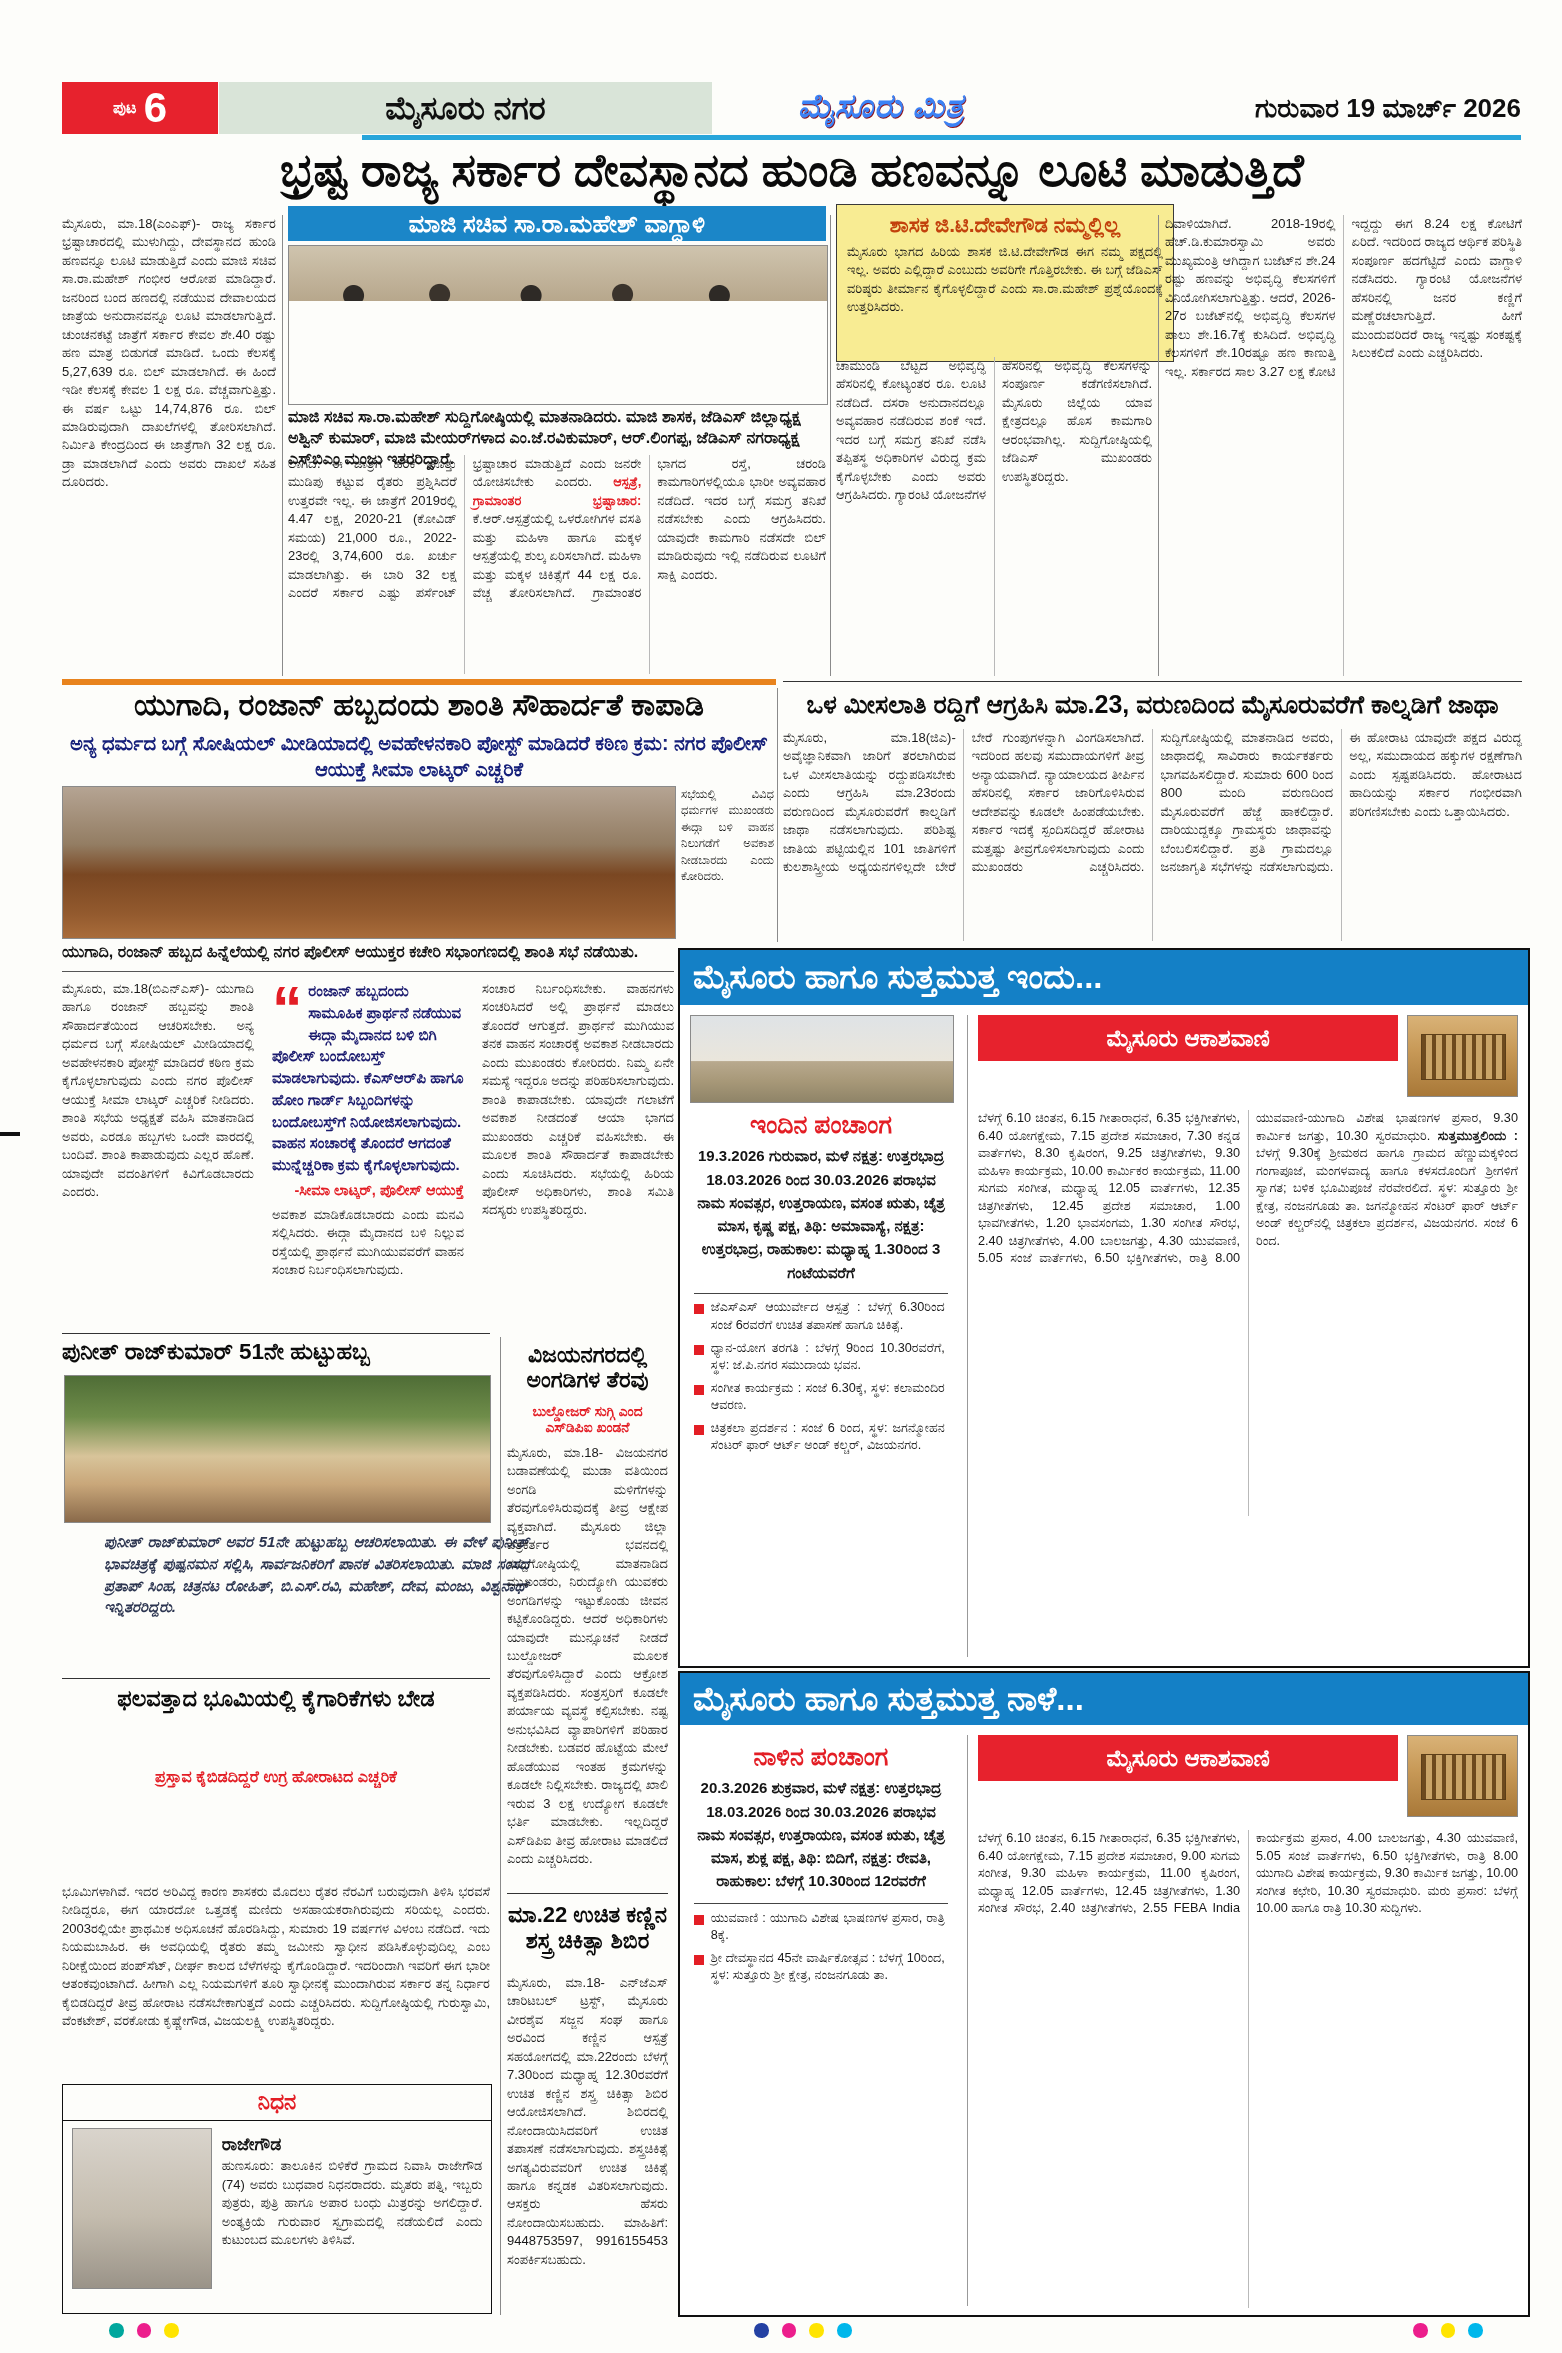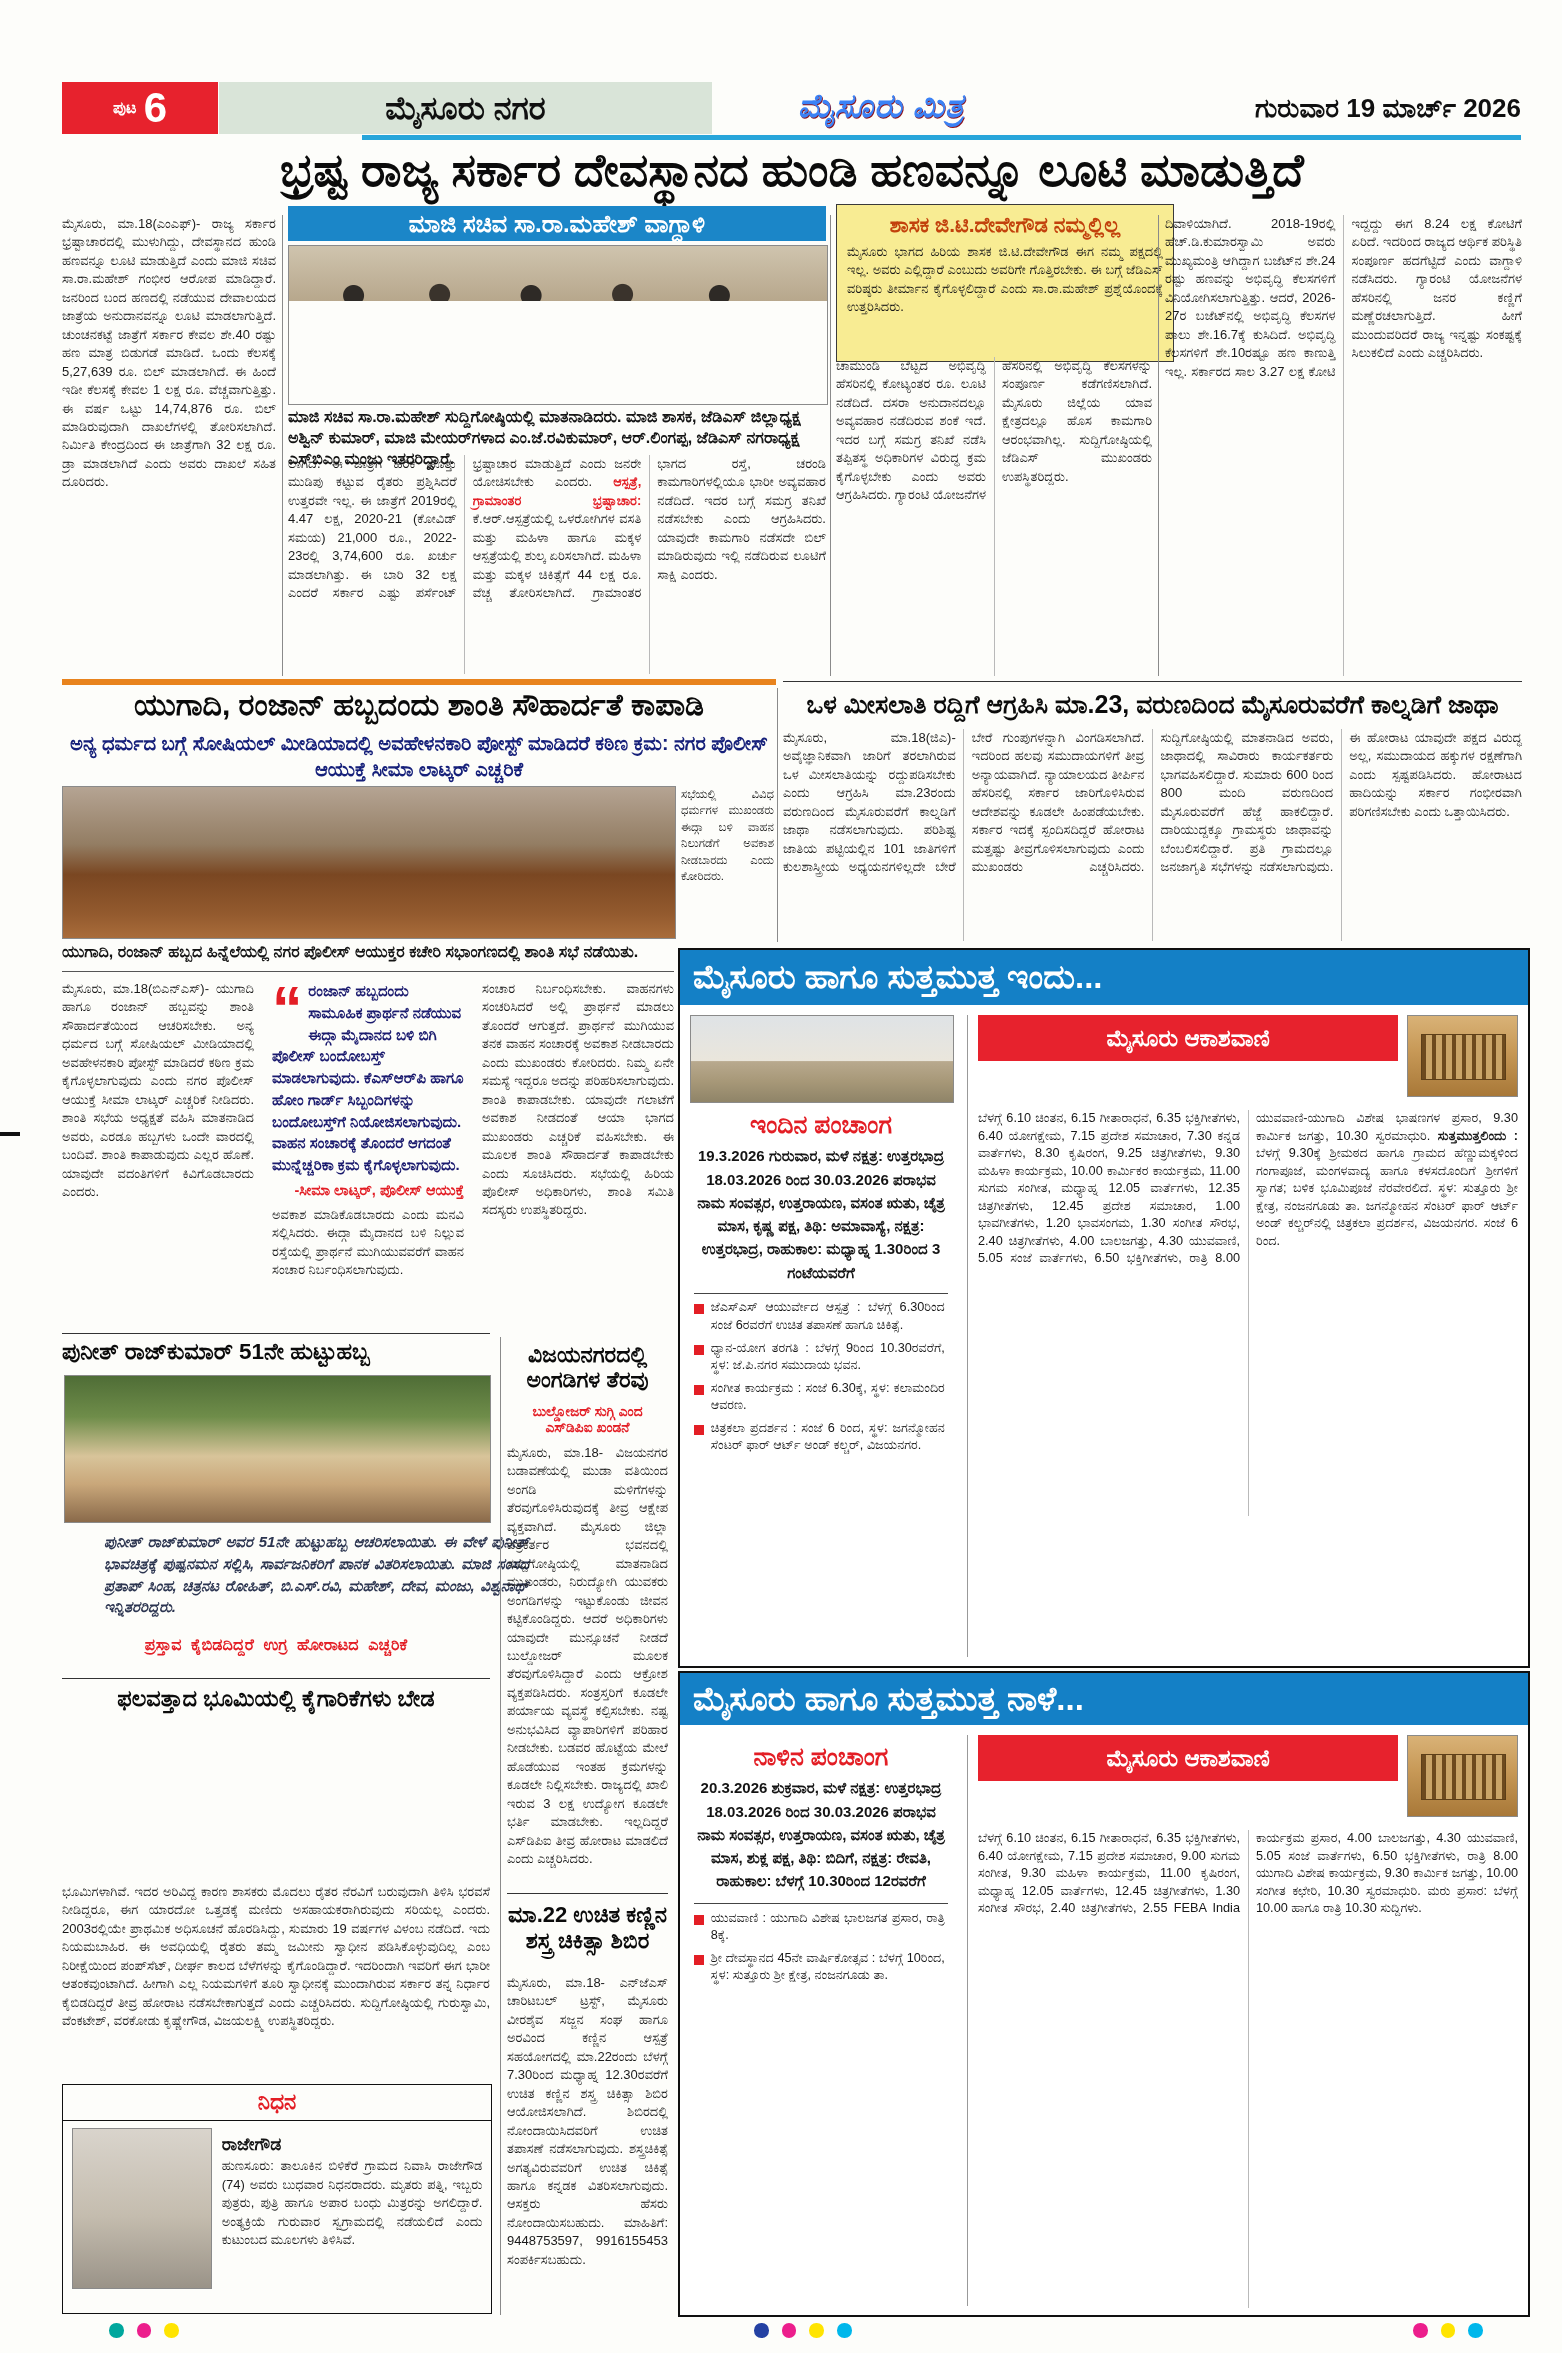--- a/index.html
+++ b/index.html
@@ -190,21 +190,21 @@
 
   <div class="abs h-sec" style="left:507px;top:1342px;width:161px;font-size:22px;line-height:1.15;">ವಿಜಯನಗರದಲ್ಲಿ ಅಂಗಡಿಗಳ ತೆರವು</div>
   <div class="abs redlead" style="left:507px;top:1404px;width:161px;font-size:13.8px;">ಬುಲ್ಡೋಜರ್ ಸುಗ್ಗಿ ಎಂದ ಎಸ್‌ಡಿಪಿಐ ಖಂಡನೆ</div>
   <div class="abs col" style="left:507px;top:1444px;width:161px;height:441px;">ಮೈಸೂರು, ಮಾ.18- ವಿಜಯನಗರ ಬಡಾವಣೆಯಲ್ಲಿ ಮುಡಾ ವತಿಯಿಂದ ಅಂಗಡಿ ಮಳಿಗೆಗಳನ್ನು ತೆರವುಗೊಳಿಸಿರುವುದಕ್ಕೆ ತೀವ್ರ ಆಕ್ಷೇಪ ವ್ಯಕ್ತವಾಗಿದೆ. ಮೈಸೂರು ಜಿಲ್ಲಾ ಪತ್ರಕರ್ತರ ಭವನದಲ್ಲಿ ಸುದ್ದಿಗೋಷ್ಠಿಯಲ್ಲಿ ಮಾತನಾಡಿದ ಮುಖಂಡರು, ನಿರುದ್ಯೋಗಿ ಯುವಕರು ಅಂಗಡಿಗಳನ್ನು ಇಟ್ಟುಕೊಂಡು ಜೀವನ ಕಟ್ಟಿಕೊಂಡಿದ್ದರು. ಆದರೆ ಅಧಿಕಾರಿಗಳು ಯಾವುದೇ ಮುನ್ಸೂಚನೆ ನೀಡದೆ ಬುಲ್ಡೋಜರ್ ಮೂಲಕ ತೆರವುಗೊಳಿಸಿದ್ದಾರೆ ಎಂದು ಆಕ್ರೋಶ ವ್ಯಕ್ತಪಡಿಸಿದರು. ಸಂತ್ರಸ್ತರಿಗೆ ಕೂಡಲೇ ಪರ್ಯಾಯ ವ್ಯವಸ್ಥೆ ಕಲ್ಪಿಸಬೇಕು. ನಷ್ಟ ಅನುಭವಿಸಿದ ವ್ಯಾಪಾರಿಗಳಿಗೆ ಪರಿಹಾರ ನೀಡಬೇಕು. ಬಡವರ ಹೊಟ್ಟೆಯ ಮೇಲೆ ಹೊಡೆಯುವ ಇಂತಹ ಕ್ರಮಗಳನ್ನು ಕೂಡಲೇ ನಿಲ್ಲಿಸಬೇಕು. ರಾಜ್ಯದಲ್ಲಿ ಖಾಲಿ ಇರುವ 3 ಲಕ್ಷ ಉದ್ಯೋಗ ಕೂಡಲೇ ಭರ್ತಿ ಮಾಡಬೇಕು. ಇಲ್ಲದಿದ್ದರೆ ಎಸ್‌ಡಿಪಿಐ ತೀವ್ರ ಹೋರಾಟ ಮಾಡಲಿದೆ ಎಂದು ಎಚ್ಚರಿಸಿದರು.</div>
   <div class="abs hline" style="left:507px;top:1893px;width:161px;"></div>
   <div class="abs h-sec" style="left:507px;top:1902px;width:161px;font-size:22px;line-height:1.2;">ಮಾ.22 ಉಚಿತ ಕಣ್ಣಿನ ಶಸ್ತ್ರ ಚಿಕಿತ್ಸಾ ಶಿಬಿರ</div>
   <div class="abs col" style="left:507px;top:1974px;width:161px;height:338px;">ಮೈಸೂರು, ಮಾ.18- ಎನ್‌ಜೆಎಸ್ ಚಾರಿಟಬಲ್ ಟ್ರಸ್ಟ್, ಮೈಸೂರು ವೀರಶೈವ ಸಜ್ಜನ ಸಂಘ ಹಾಗೂ ಅರವಿಂದ ಕಣ್ಣಿನ ಆಸ್ಪತ್ರೆ ಸಹಯೋಗದಲ್ಲಿ ಮಾ.22ರಂದು ಬೆಳಗ್ಗೆ 7.30ರಿಂದ ಮಧ್ಯಾಹ್ನ 12.30ರವರೆಗೆ ಉಚಿತ ಕಣ್ಣಿನ ಶಸ್ತ್ರ ಚಿಕಿತ್ಸಾ ಶಿಬಿರ ಆಯೋಜಿಸಲಾಗಿದೆ. ಶಿಬಿರದಲ್ಲಿ ನೋಂದಾಯಿಸಿದವರಿಗೆ ಉಚಿತ ತಪಾಸಣೆ ನಡೆಸಲಾಗುವುದು. ಶಸ್ತ್ರಚಿಕಿತ್ಸೆ ಅಗತ್ಯವಿರುವವರಿಗೆ ಉಚಿತ ಚಿಕಿತ್ಸೆ ಹಾಗೂ ಕನ್ನಡಕ ವಿತರಿಸಲಾಗುವುದು. ಆಸಕ್ತರು ಹೆಸರು ನೋಂದಾಯಿಸಬಹುದು. ಮಾಹಿತಿಗೆ: 9448753597, 9916155453 ಸಂಪರ್ಕಿಸಬಹುದು.</div>
 
   <div class="abs hline" style="left:62px;top:1678px;width:428px;"></div>
   <div class="abs h-sec" style="left:62px;top:1686px;width:428px;font-size:22.5px;">ಫಲವತ್ತಾದ ಭೂಮಿಯಲ್ಲಿ ಕೈಗಾರಿಕೆಗಳು ಬೇಡ</div>
-  <div class="abs redlead" style="left:62px;top:1636px;width:428px;font-size:16px;font-family:Liberation Mono, monospace;">ಪ್ರಸ್ತಾವ ಕೈಬಿಡದಿದ್ದರೆ ಉಗ್ರ ಹೋರಾಟದ ಎಚ್ಚರಿಕೆ</div>
+  <div class="abs redlead" style="left:62px;top:1768px;width:428px;font-size:16px;">ಪ್ರಸ್ತಾವ ಕೈಬಿಡದಿದ್ದರೆ ಉಗ್ರ ಹೋರಾಟದ ಎಚ್ಚರಿಕೆ</div>
   <div class="abs col" style="left:62px;top:1883px;width:428px;height:194px;">ಭೂಮಿಗಳಾಗಿವೆ. ಇದರ ಅರಿವಿದ್ದ ಕಾರಣ ಶಾಸಕರು ಮೊದಲು ರೈತರ ನೆರವಿಗೆ ಬರುವುದಾಗಿ ತಿಳಿಸಿ ಭರವಸೆ ನೀಡಿದ್ದರೂ, ಈಗ ಯಾರದೋ ಒತ್ತಡಕ್ಕೆ ಮಣಿದು ಅಸಹಾಯಕರಾಗಿರುವುದು ಸರಿಯಲ್ಲ ಎಂದರು. 2003ರಲ್ಲಿಯೇ ಪ್ರಾಥಮಿಕ ಅಧಿಸೂಚನೆ ಹೊರಡಿಸಿದ್ದು, ಸುಮಾರು 19 ವರ್ಷಗಳ ವಿಳಂಬ ನಡೆದಿದೆ. ಇದು ನಿಯಮಬಾಹಿರ. ಈ ಅವಧಿಯಲ್ಲಿ ರೈತರು ತಮ್ಮ ಜಮೀನು ಸ್ವಾಧೀನ ಪಡಿಸಿಕೊಳ್ಳುವುದಿಲ್ಲ ಎಂಬ ನಿರೀಕ್ಷೆಯಿಂದ ಪಂಪ್‌ಸೆಟ್, ದೀರ್ಘ ಕಾಲದ ಬೆಳೆಗಳನ್ನು ಕೈಗೊಂಡಿದ್ದಾರೆ. ಇದರಿಂದಾಗಿ ಇವರಿಗೆ ಈಗ ಭಾರೀ ಆತಂಕವುಂಟಾಗಿದೆ. ಹೀಗಾಗಿ ಎಲ್ಲ ನಿಯಮಗಳಿಗೆ ತೂರಿ ಸ್ವಾಧೀನಕ್ಕೆ ಮುಂದಾಗಿರುವ ಸರ್ಕಾರ ತನ್ನ ನಿರ್ಧಾರ ಕೈಬಿಡದಿದ್ದರೆ ತೀವ್ರ ಹೋರಾಟ ನಡೆಸಬೇಕಾಗುತ್ತದೆ ಎಂದು ಎಚ್ಚರಿಸಿದರು. ಸುದ್ದಿಗೋಷ್ಠಿಯಲ್ಲಿ ಗುರುಸ್ವಾಮಿ, ವೆಂಕಟೇಶ್, ವರಕೋಡು ಕೃಷ್ಣೇಗೌಡ, ವಿಜಯಲಕ್ಷ್ಮಿ ಉಪಸ್ಥಿತರಿದ್ದರು.</div>
 
   <div class="abs nidhanabox" style="left:62px;top:2084px;width:428px;height:228px;">
     <div class="nid-title">ನಿಧನ</div>
     <div style="display:flex;padding:7.2px 8.7px;gap:10px;">
       <div class="photo ph-obit" style="width:138px;height:159px;flex:none;"></div>
       <div>
         <div class="nid-name">ರಾಜೇಗೌಡ</div>
         <div class="col" style="height:145px;">ಹುಣಸೂರು: ತಾಲೂಕಿನ ಬಿಳಿಕೆರೆ ಗ್ರಾಮದ ನಿವಾಸಿ ರಾಜೇಗೌಡ (74) ಅವರು ಬುಧವಾರ ನಿಧನರಾದರು. ಮೃತರು ಪತ್ನಿ, ಇಬ್ಬರು ಪುತ್ರರು, ಪುತ್ರಿ ಹಾಗೂ ಅಪಾರ ಬಂಧು ಮಿತ್ರರನ್ನು ಅಗಲಿದ್ದಾರೆ. ಅಂತ್ಯಕ್ರಿಯೆ ಗುರುವಾರ ಸ್ವಗ್ರಾಮದಲ್ಲಿ ನಡೆಯಲಿದೆ ಎಂದು ಕುಟುಂಬದ ಮೂಲಗಳು ತಿಳಿಸಿವೆ.</div>
       </div>
@@ -212,21 +212,21 @@
   </div>
 
   <div class="abs panel" style="left:678px;top:1671px;width:848px;height:642px;">
     <div class="panel-h" style="height:52px;">ಮೈಸೂರು ಹಾಗೂ ಸುತ್ತಮುತ್ತ ನಾಳೆ...</div>
     <div style="position:absolute;left:10px;top:62px;width:262px;bottom:8.7px;">
       <div class="pan-title">ನಾಳಿನ ಪಂಚಾಂಗ</div>
       <div class="pan-text">20.3.2026 ಶುಕ್ರವಾರ, ಮಳೆ ನಕ್ಷತ್ರ: ಉತ್ತರಭಾದ್ರ 18.03.2026 ರಿಂದ 30.03.2026 ಪರಾಭವ ನಾಮ ಸಂವತ್ಸರ, ಉತ್ತರಾಯಣ, ವಸಂತ ಋತು, ಚೈತ್ರ ಮಾಸ, ಶುಕ್ಲ ಪಕ್ಷ, ತಿಥಿ: ಬಿದಿಗೆ, ನಕ್ಷತ್ರ: ರೇವತಿ, ರಾಹುಕಾಲ: ಬೆಳಗ್ಗೆ 10.30ರಿಂದ 12ರವರೆಗೆ</div>
       <div style="border-top:1.4px solid #444;margin:10px 4.3px 1.4px;"></div>
       <div class="itemrow">
           <span class="sq"></span>
-          <span class="itemtxt">ಯುವವಾಣಿ : ಯುಗಾದಿ ವಿಶೇಷ ಭಾಲಜಗತ ಪ್ರಸಾರ, ರಾತ್ರಿ 8ಕ್ಕೆ.</span>
+          <span class="itemtxt">ಯುವವಾಣಿ : ಯುಗಾದಿ ವಿಶೇಷ ಭಾಷಣಗಳ ಪ್ರಸಾರ, ರಾತ್ರಿ 8ಕ್ಕೆ.</span>
         </div>
       <div class="itemrow">
           <span class="sq"></span>
           <span class="itemtxt">ಶ್ರೀ ದೇವಸ್ಥಾನದ 45ನೇ ವಾರ್ಷಿಕೋತ್ಸವ : ಬೆಳಗ್ಗೆ 10ರಿಂದ, ಸ್ಥಳ: ಸುತ್ತೂರು ಶ್ರೀ ಕ್ಷೇತ್ರ, ನಂಜನಗೂಡು ತಾ.</span>
         </div>
     </div>
     <div style="position:absolute;left:287px;top:62px;right:10px;bottom:8.7px;border-left:0.7px solid #999;padding-left:10px;">
       <div style="display:flex;gap:8.7px;align-items:stretch;">
         <div class="redbar" style="flex:1;height:46px;">ಮೈಸೂರು ಆಕಾಶವಾಣಿ</div>
         <div class="photo ph-radio" style="width:109px;height:80px;"></div>

